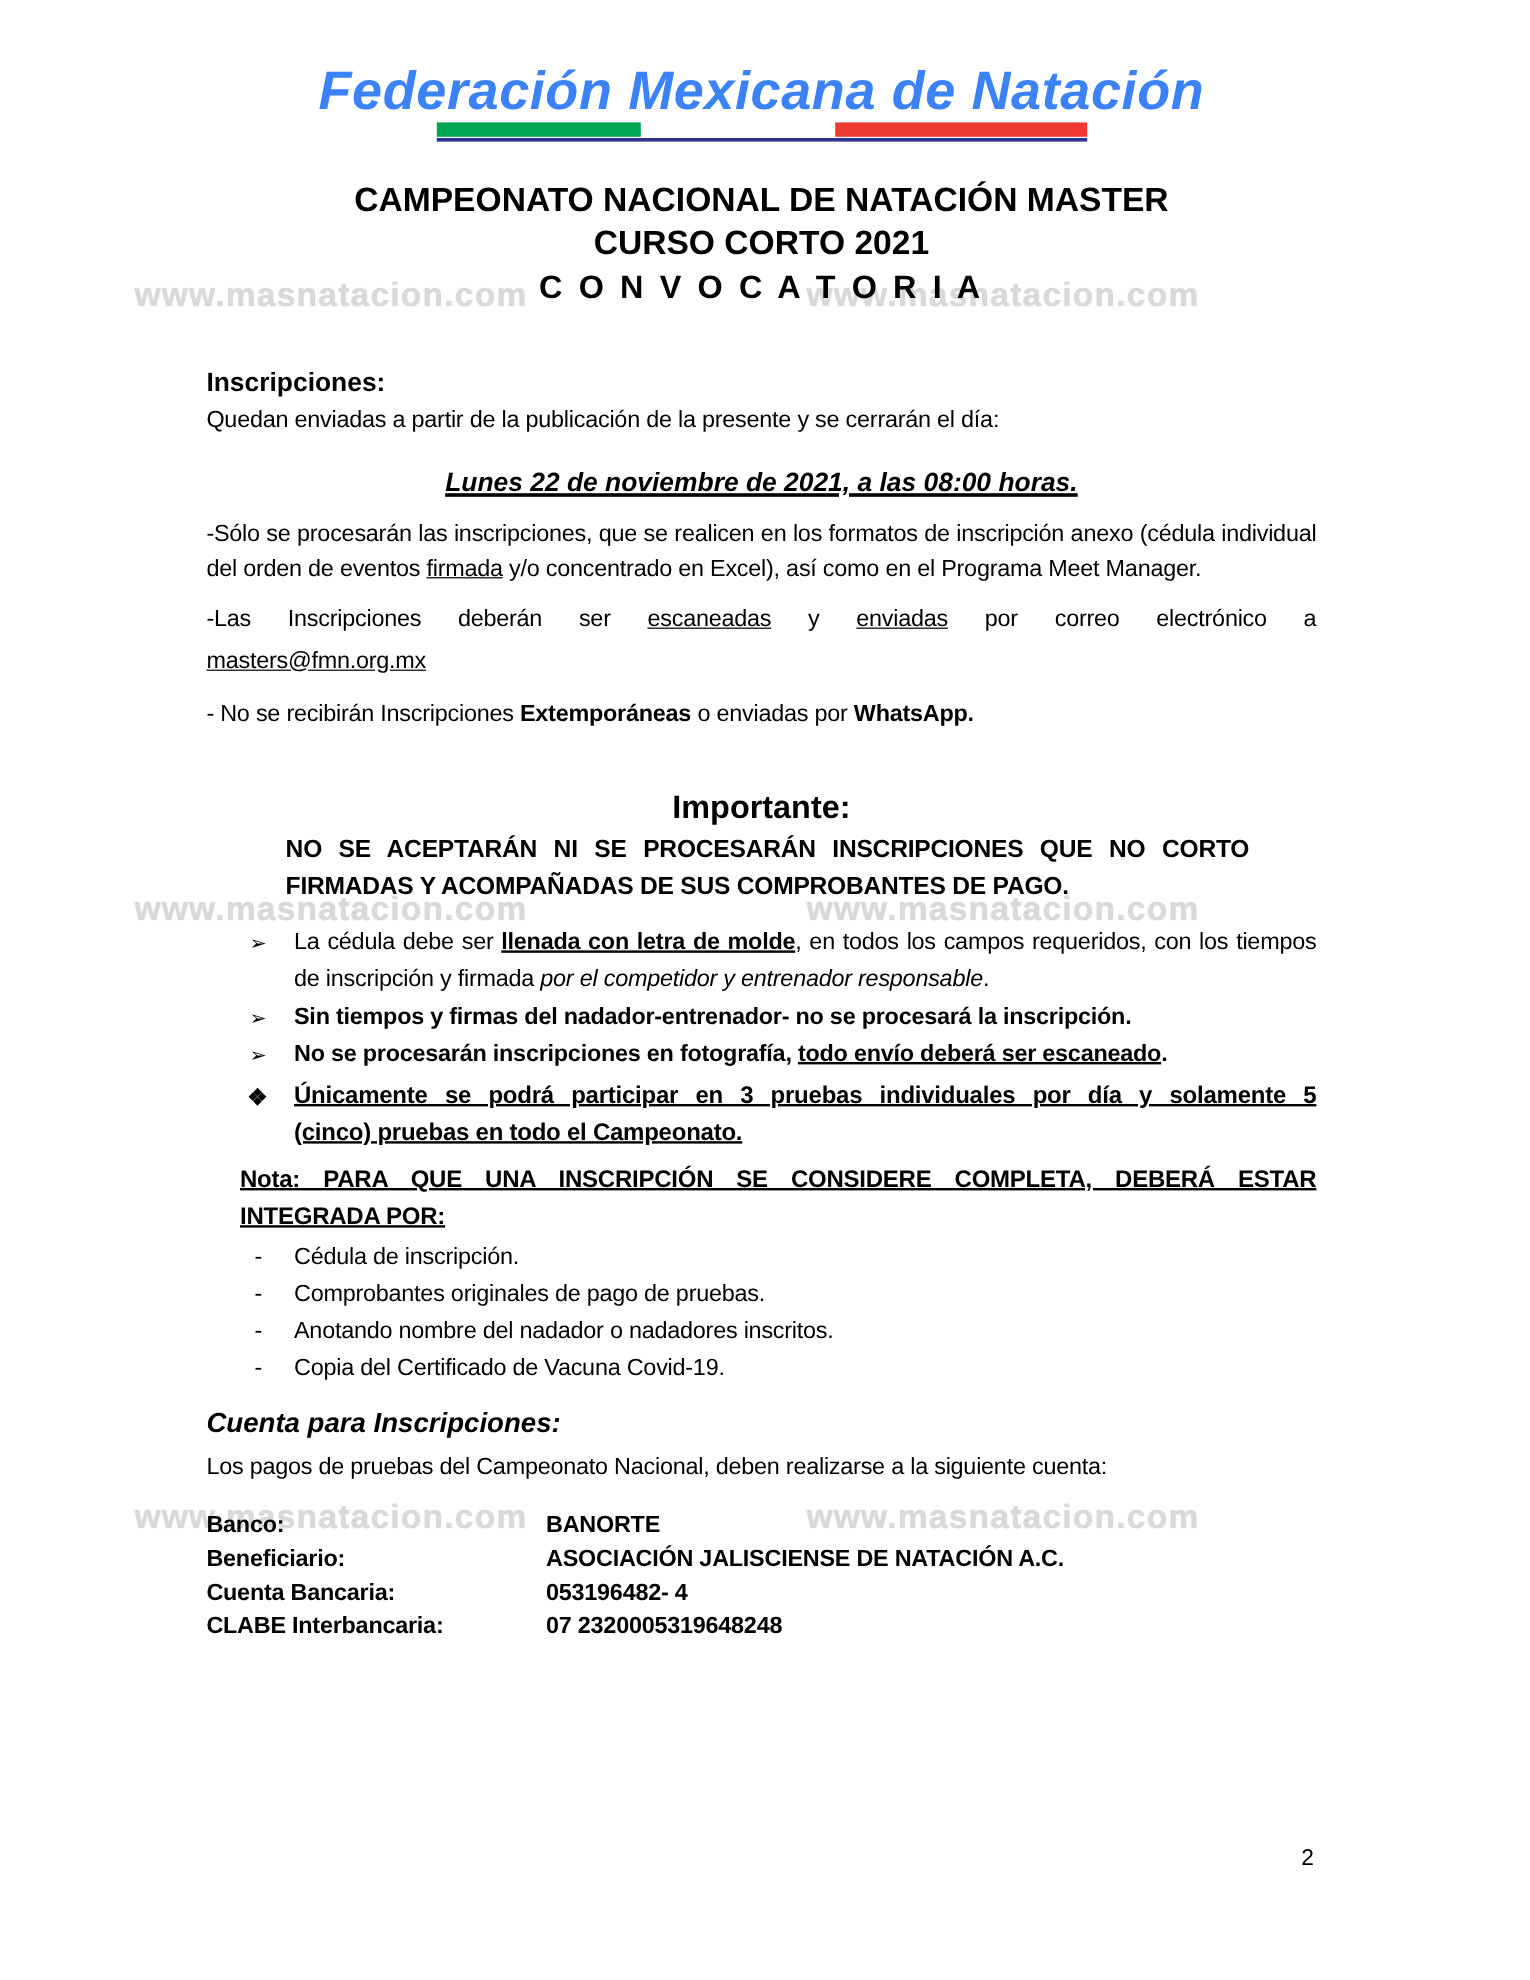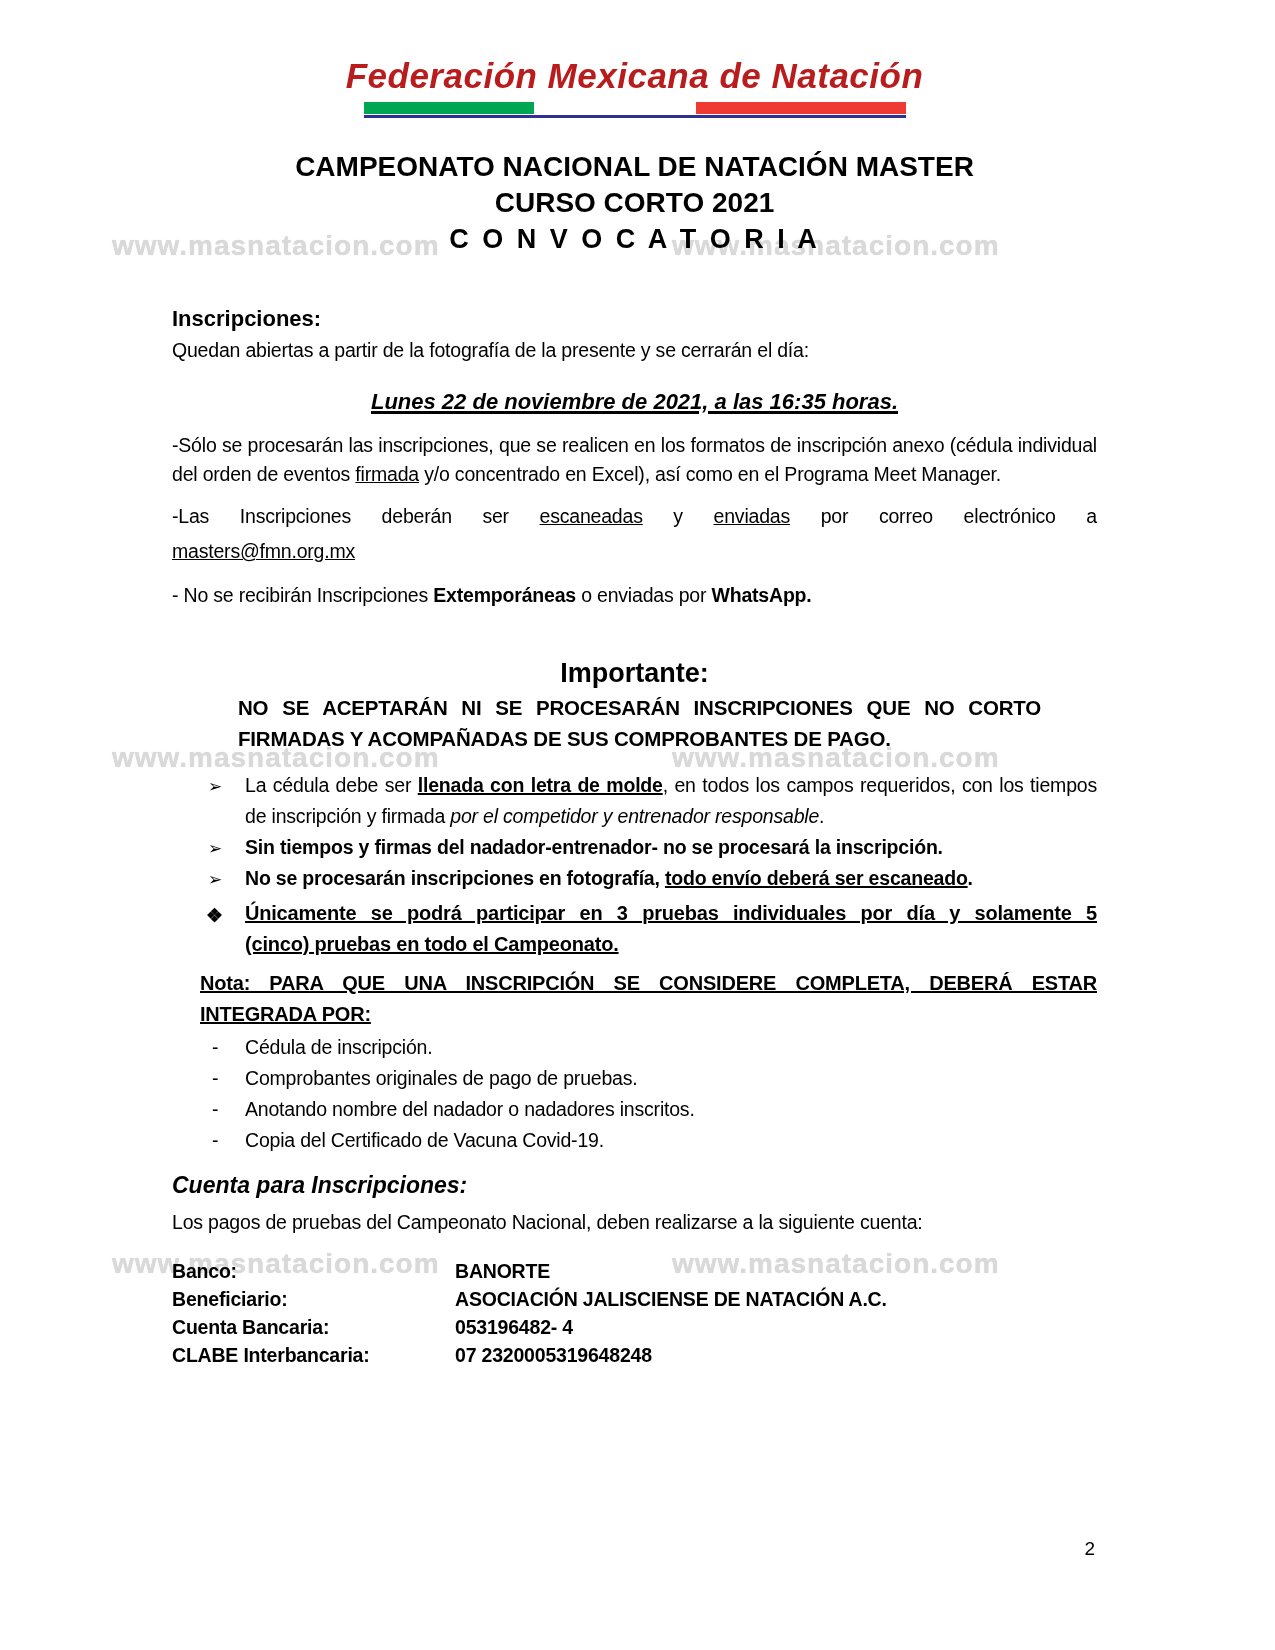--- a/index.html
+++ b/index.html
@@ -15,22 +15,22 @@
   .wm{
     position:absolute;z-index:0;
     font-family:"Liberation Sans", sans-serif;
     font-weight:bold;font-size:28px;letter-spacing:1px;
     color:#d9d9d9;text-shadow:0 0 1px #cfcfcf;
     white-space:nowrap;
   }
   .content{position:relative;z-index:1;padding:56px 178px 0 172px;}
 
   .logo{
-    text-align:center;font-size:35px;font-weight:bold;font-style:italic;
-    color:#b91c1c;letter-spacing:.5px;line-height:40px;
+    text-align:center;font-size:45px;font-weight:bold;font-style:italic;
+    color:#3b82f6;letter-spacing:.5px;line-height:40px;
   }
   .flagbar{position:relative;width:542px;height:16px;margin:6px auto 0;}
   .flag-green{position:absolute;left:0;top:0;width:170px;height:12px;background:#00a651;}
   .flag-red{position:absolute;right:0;top:0;width:210px;height:12px;background:#ee3a33;}
   .flag-line{position:absolute;left:0;right:0;top:13px;height:3px;background:#2e3192;}
 
   .title{ text-align:center;font-weight:bold;font-size:28px;line-height:34px;}
   .t1{margin-top:32px;}
   .t2{margin-top:2px;}
   .t3{margin-top:2px;font-size:27px;letter-spacing:3px;}
@@ -101,23 +101,23 @@
       <div class="flag-green"></div>
       <div class="flag-red"></div>
       <div class="flag-line"></div>
     </div>
 
     <div class="title t1">CAMPEONATO NACIONAL DE NATACIÓN MASTER</div>
     <div class="title t2">CURSO CORTO 2021</div>
     <div class="title t3">C O N V O C A T O R I A</div>
 
     <div class="sec">Inscripciones:</div>
-    <p class="body mt4">Quedan abiertas a partir de la fotografía de la presente y se cerrarán el día:</p>
+    <p class="body mt4">Quedan enviadas a partir de la publicación de la presente y se cerrarán el día:</p>
 
-    <div class="deadline">Lunes 22 de noviembre de 2021, a las 16:35 horas.</div>
+    <div class="deadline">Lunes 22 de noviembre de 2021, a las 08:00 horas.</div>
 
     <p class="body just para-solo"><span>-Sólo se procesarán las inscripciones, que se realicen en los formatos de inscripción anexo (cédula individual del orden de eventos </span><span class="u">firmada</span><span> y/o concentrado en Excel), así como en el Programa Meet Manager.</span></p>
 
     <div class="las-block">
       <div class="jlast"><span>-Las Inscripciones deberán ser </span><span class="u">escaneadas</span><span> y </span><span class="u">enviadas</span><span> por correo electrónico a</span></div>
       <div><span class="u">masters@fmn.org.mx</span></div>
     </div>
 
     <p class="body norecib"><span>- No se recibirán Inscripciones </span><span class="b">Extemporáneas</span><span> o enviadas por </span><span class="b">WhatsApp.</span></p>
 

